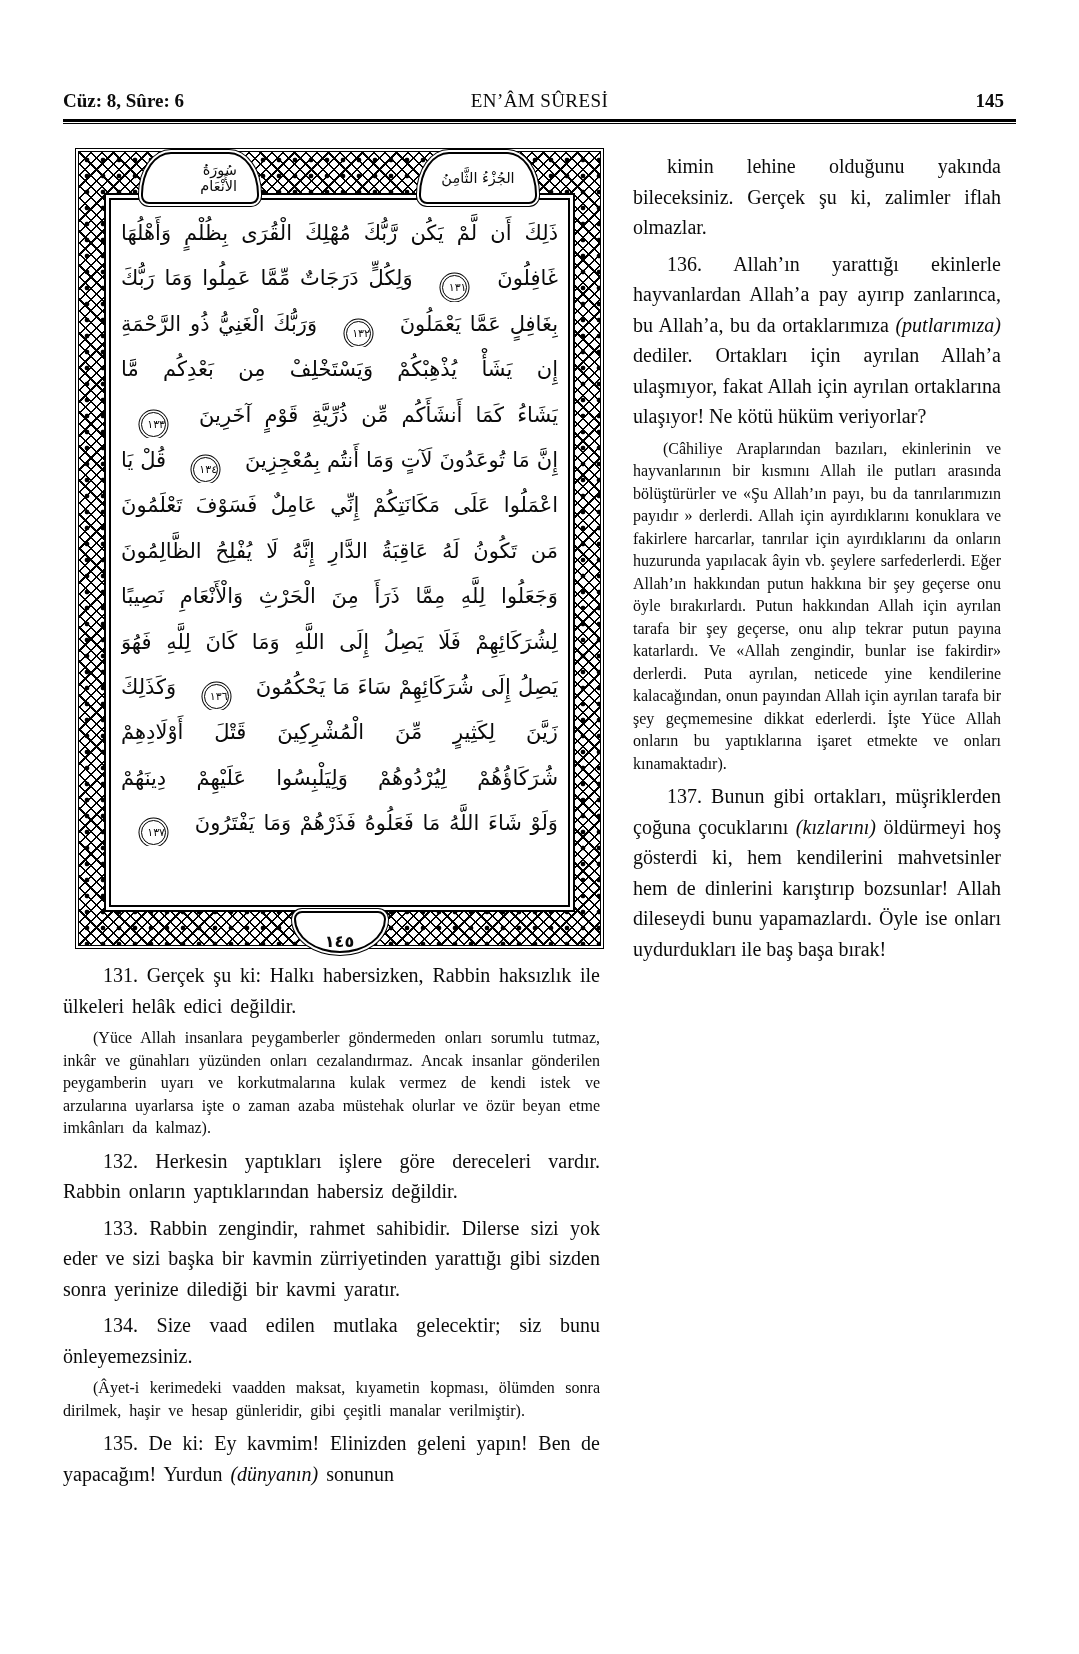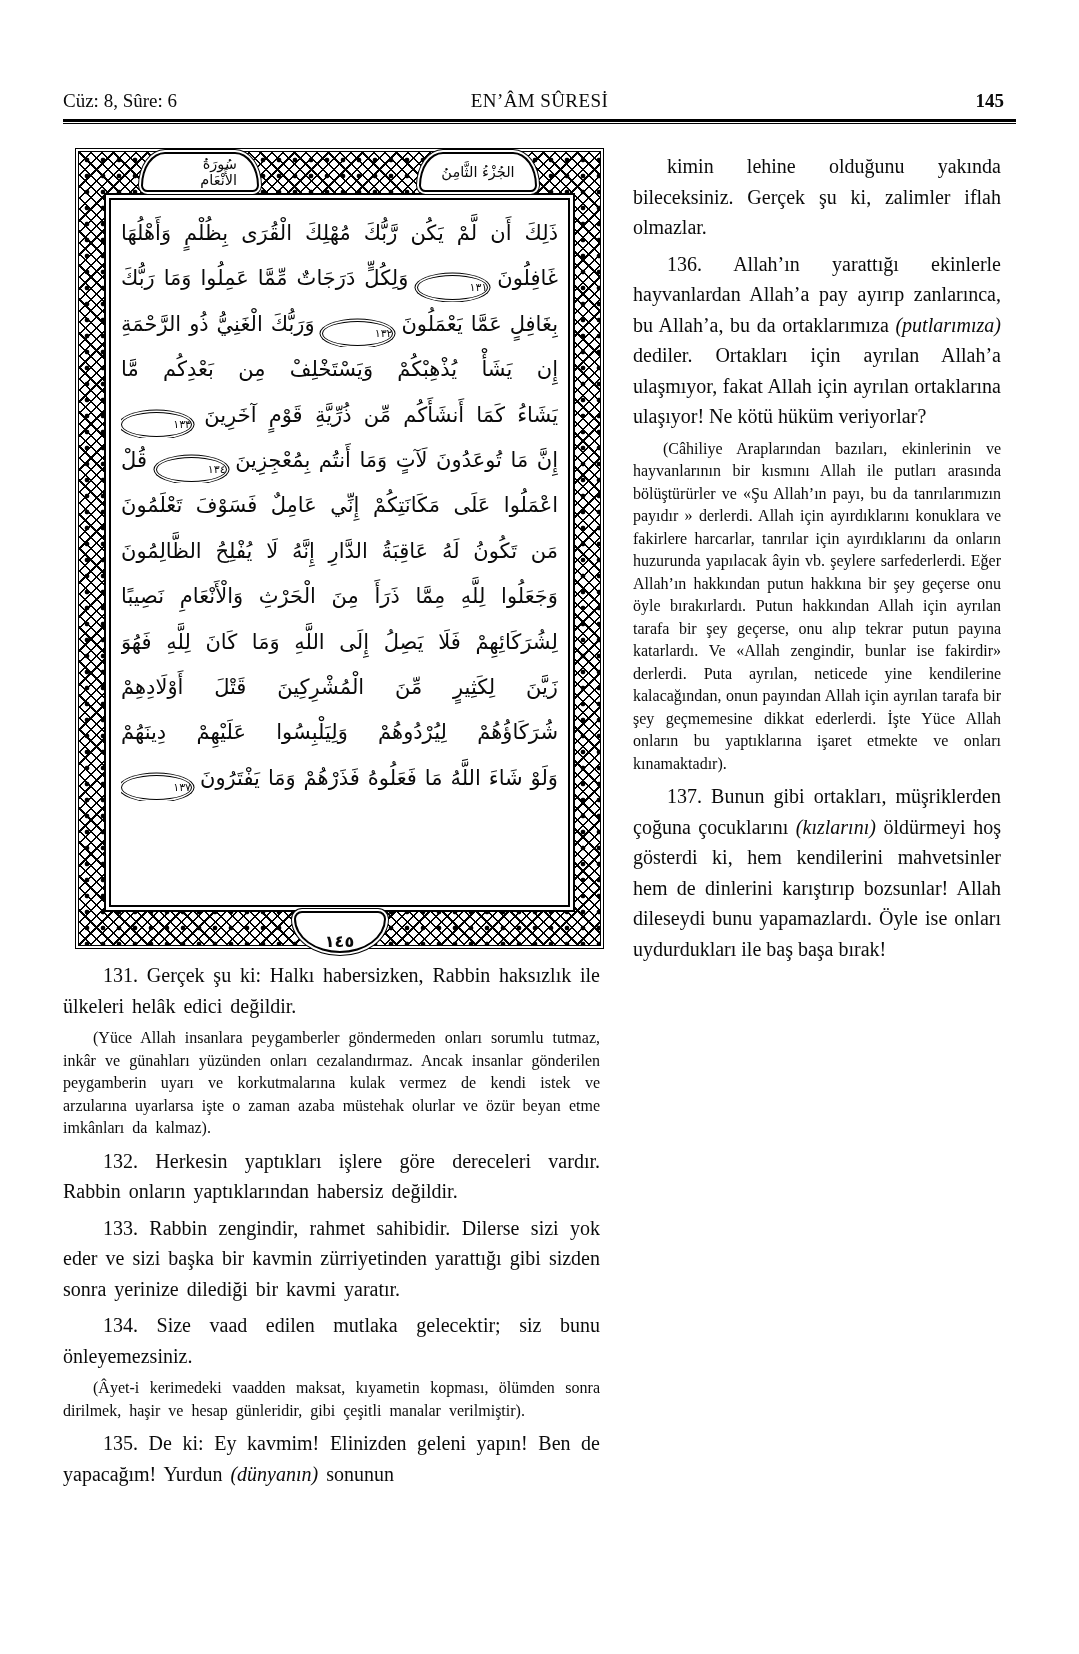--- a/index.html
+++ b/index.html
@@ -3,21 +3,21 @@
 <meta charset="utf-8">
 <style>
   html,body{margin:0;padding:0;background:#fff;}
   body{width:1079px;height:1654px;overflow:hidden;color:#0b0b0b;
        font-family:"Liberation Serif",serif;}
   .sheet{box-sizing:border-box;width:1079px;height:1654px;
          padding:90px 63px 0 63px;position:relative;background:#fff;}
 
   
   .pagehead{position:relative;height:26px;}
-  .ph-left{position:absolute;left:0;top:0;font-weight:normal;font-size:19px;}
+  .ph-left{position:absolute;left:0;top:0;font-weight:bold;font-size:19px;}
   .ph-center{position:absolute;left:0;right:0;top:0;text-align:center;
              font-weight:normal;font-size:19px;letter-spacing:.4px;}
   .ph-right{position:absolute;right:12px;top:0;font-weight:bold;font-size:19px;}
   .headrule{height:1px;border-top:3px solid #000;border-bottom:1px solid #000;margin-top:3px;}
 
   
   .columns{display:flex;margin-top:27px;align-items:flex-start;}
   .col-left{width:537px;flex:none;}
   .col-right{width:368px;flex:none;margin-left:33px;}
 
@@ -34,23 +34,23 @@
     background-size:16px 16px,auto,auto;}
   .mushaf-inner{box-sizing:border-box;width:100%;height:100%;background:#fff;
     border:2px solid #000;box-shadow:0 0 0 3px #fff,0 0 0 5px #000;
     padding:11px 10px;overflow:hidden;}
   .arabic-line{direction:rtl;font-family:"DejaVu Sans",sans-serif;
     font-size:21px;line-height:45px;height:45.4px;overflow:hidden;
     text-align:justify;text-align-last:justify;}
   .ayah-num{display:inline-block;width:23px;height:23px;line-height:23px;
     text-align:center;border:1.5px solid #000;border-radius:50%;
     box-shadow:0 0 0 1.5px #fff,0 0 0 2.5px #000;
-    font-size:11px;vertical-align:-6px;margin:0 0;background:#fff;
-    font-family:"DejaVu Sans",sans-serif;padding-left:46px;}
-  .cartouche{position:absolute;top:0;height:40px;background:#fff;
+    font-size:11px;vertical-align:-6px;margin:0 20px;background:#fff;
+    font-family:"DejaVu Sans",sans-serif;}
+  .cartouche{position:absolute;top:0;height:52px;background:#fff;
     border:2px solid #000;box-shadow:0 0 0 2px #fff,0 0 0 3px #000;
     border-radius:30px 30px 8px 8px / 42px 42px 8px 8px;
     display:flex;align-items:center;justify-content:center;direction:rtl;
     font-family:"DejaVu Sans",sans-serif;font-size:14.5px;box-sizing:border-box;
     padding:0 20px;}
   .cartouche.surah{left:62px;width:118px;}
   .cartouche.juz{left:340px;width:118px;}
   .page-medallion{position:absolute;left:50%;transform:translateX(-50%);
     bottom:-8px;width:88px;height:38px;background:#fff;border:2px solid #000;
     box-shadow:0 0 0 2px #fff,0 0 0 3px #000;
@@ -96,20 +96,21 @@
             <div class="arabic-line"><span>ذَلِكَ أَن لَّمْ يَكُن رَّبُّكَ مُهْلِكَ الْقُرَى بِظُلْمٍ وَأَهْلُهَا</span></div>
             <div class="arabic-line"><span>غَافِلُونَ </span><span class="ayah-num">١٣١</span><span> وَلِكُلٍّ دَرَجَاتٌ مِّمَّا عَمِلُوا وَمَا رَبُّكَ</span></div>
             <div class="arabic-line"><span>بِغَافِلٍ عَمَّا يَعْمَلُونَ </span><span class="ayah-num">١٣٢</span><span> وَرَبُّكَ الْغَنِيُّ ذُو الرَّحْمَةِ</span></div>
             <div class="arabic-line"><span>إِن يَشَأْ يُذْهِبْكُمْ وَيَسْتَخْلِفْ مِن بَعْدِكُم مَّا</span></div>
             <div class="arabic-line"><span>يَشَاءُ كَمَا أَنشَأَكُم مِّن ذُرِّيَّةِ قَوْمٍ آخَرِينَ </span><span class="ayah-num">١٣٣</span></div>
             <div class="arabic-line"><span>إِنَّ مَا تُوعَدُونَ لَآتٍ وَمَا أَنتُم بِمُعْجِزِينَ </span><span class="ayah-num">١٣٤</span><span> قُلْ يَا قَوْمِ</span></div>
             <div class="arabic-line"><span>اعْمَلُوا عَلَى مَكَانَتِكُمْ إِنِّي عَامِلٌ فَسَوْفَ تَعْلَمُونَ</span></div>
             <div class="arabic-line"><span>مَن تَكُونُ لَهُ عَاقِبَةُ الدَّارِ إِنَّهُ لَا يُفْلِحُ الظَّالِمُونَ </span><span class="ayah-num">١٣٥</span></div>
             <div class="arabic-line"><span>وَجَعَلُوا لِلَّهِ مِمَّا ذَرَأَ مِنَ الْحَرْثِ وَالْأَنْعَامِ نَصِيبًا</span></div>
             <div class="arabic-line"><span>لِشُرَكَائِهِمْ فَلَا يَصِلُ إِلَى اللَّهِ وَمَا كَانَ لِلَّهِ فَهُوَ</span></div>
+            <div class="arabic-line"><span>يَصِلُ إِلَى شُرَكَائِهِمْ سَاءَ مَا يَحْكُمُونَ </span><span class="ayah-num">١٣٦</span><span> وَكَذَلِكَ</span></div>
             <div class="arabic-line"><span>زَيَّنَ لِكَثِيرٍ مِّنَ الْمُشْرِكِينَ قَتْلَ أَوْلَادِهِمْ</span></div>
             <div class="arabic-line"><span>شُرَكَاؤُهُمْ لِيُرْدُوهُمْ وَلِيَلْبِسُوا عَلَيْهِمْ دِينَهُمْ</span></div>
             <div class="arabic-line"><span>وَلَوْ شَاءَ اللَّهُ مَا فَعَلُوهُ فَذَرْهُمْ وَمَا يَفْتَرُونَ </span><span class="ayah-num">١٣٧</span></div>
           </div>
         <div class="page-medallion">
           <span>١٤٥</span>
         </div>
       </div>
       <div class="translation" id="left-paragraphs">
           <p class="verse"><span>131. Gerçek şu ki: Halkı habersizken, Rabbin haksızlık ile ülkeleri helâk edici değildir.</span></p>

